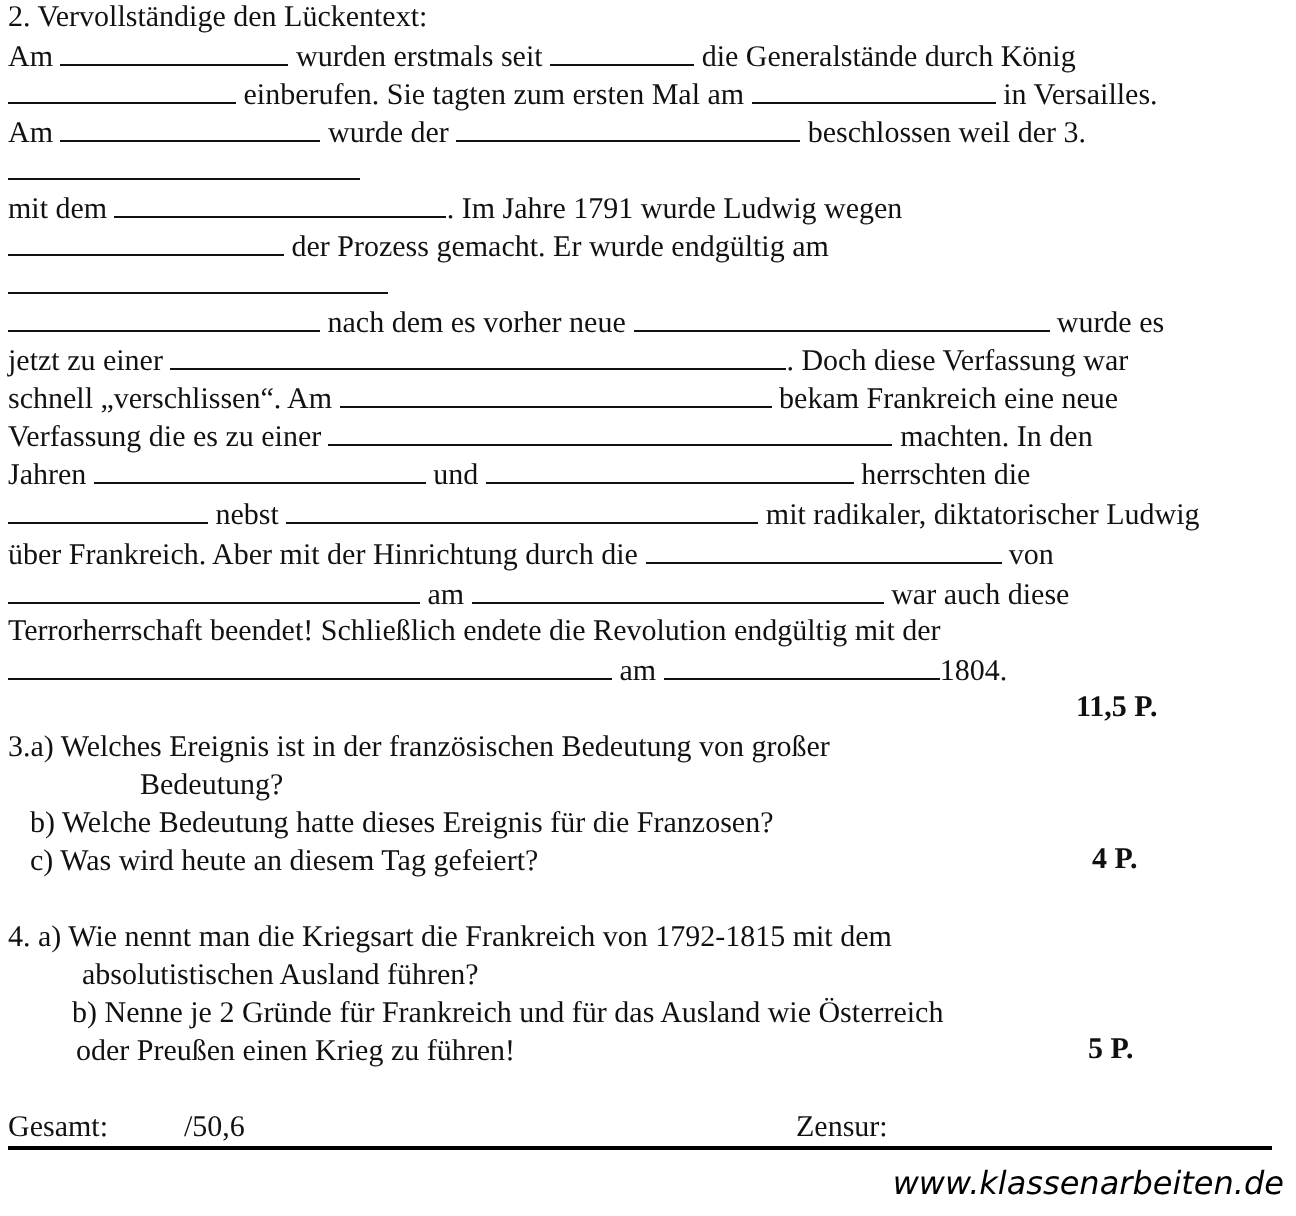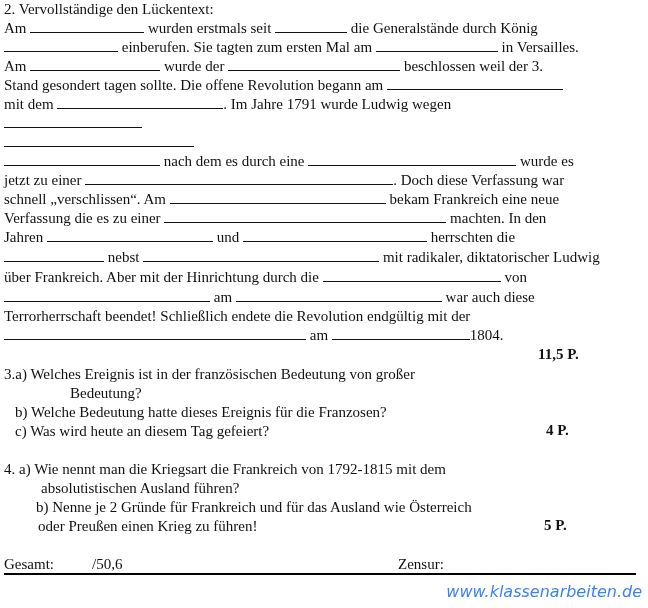--- a/index.html
+++ b/index.html
@@ -9,21 +9,21 @@
       font-size: 15px; color: #111;
     }
     .line { position: absolute; left: 4px; white-space: nowrap; line-height: 19px; }
     .blank { display: inline-block; border-bottom: 1px solid #111; height: 13px; vertical-align: baseline; }
     .bold { font-weight: normal; }
     .pts { position: absolute; font-weight: bold; }
     .rule { position: absolute; left: 4px; width: 632px; height: 0; border-top: 2px solid #000; top: 573px; }
     .wm {
       position: absolute; right: 6px; top: 582px;
       font-family: "DejaVu Sans", sans-serif; font-style: italic;
-      font-size: 16px; color: #3b82f6; letter-spacing: 0px;
+      font-size: 16px; color: #000000; letter-spacing: 0px;
     }
   </style>
 </head>
 <body>
 
 <div>
 
   <div class="line" style="top:0px">2.  Vervollständige den Lückentext:</div>
 
   <div class="line" style="top:19px">
@@ -43,40 +43,40 @@
 
   <div class="line" style="top:57px">
     <span>Am</span>
     <span class="blank" style="width:130px"></span>
     <span>wurde der</span>
     <span class="blank" style="width:172px"></span>
     <span>beschlossen weil der 3.</span>
   </div>
 
   <div class="line" style="top:76px">
-    <span>Stand gesondert tagen sollte. Die offene Revolution begann am</span>
     <span class="blank" style="width:176px"></span>
   </div>
 
   <div class="line" style="top:95px">
     <span>mit dem</span>
     <span class="blank" style="width:166px"></span><span>. Im Jahre 1791 wurde Ludwig wegen</span>
   </div>
 
   <div class="line" style="top:114px">
     <span class="blank" style="width:138px"></span>
+    <span>der Prozess gemacht. Er wurde endgültig am</span>
   </div>
 
   <div class="line" style="top:133px">
     <span class="blank" style="width:190px"></span>
   </div>
 
   <div class="line" style="top:152px">
     <span class="blank" style="width:156px"></span>
-    <span>nach dem es durch eine</span>
+    <span>nach dem es vorher neue</span>
     <span class="blank" style="width:208px"></span>
     <span>wurde es</span>
   </div>
 
   <div class="line" style="top:171px">
     <span>jetzt zu einer</span>
     <span class="blank" style="width:308px"></span><span>. Doch diese Verfassung war</span>
   </div>
 
   <div class="line" style="top:190px">

